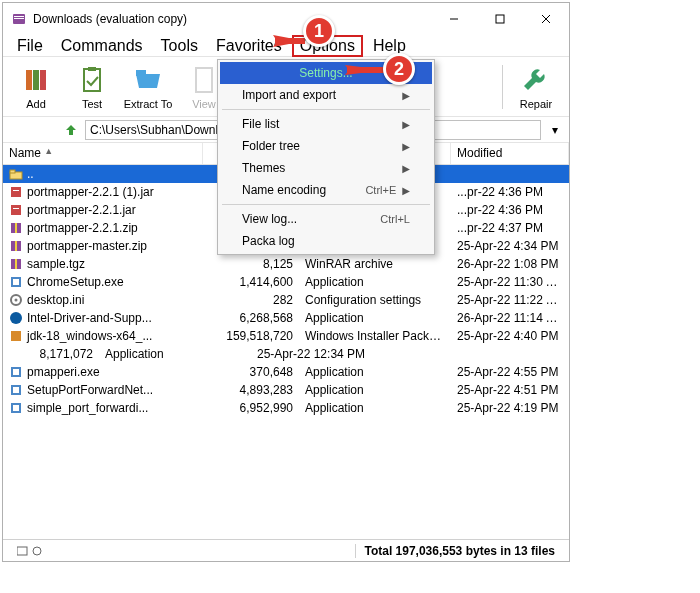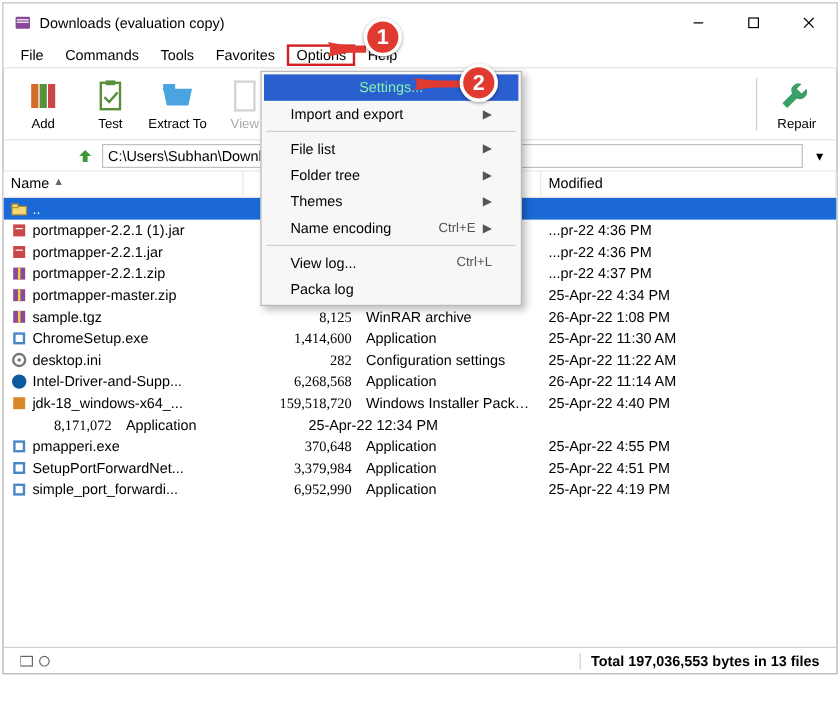--- a/index.html
+++ b/index.html
@@ -8,21 +8,21 @@
     font-family: "Segoe UI", Tahoma, sans-serif;
     font-size: 12px;
     background: #fff;
     color: #000;
     width: 700px;
     height: 593px;
     overflow: hidden;
     position: relative;
   }
   .window {
-    width: 696px;
+    width: 568px;
     height: 560px;
     border: 1px solid #b0b0b0;
     margin: 2px;
     display: flex;
     flex-direction: column;
     background: #fff;
     position: relative;
   }
   .titlebar {
     height: 32px;
@@ -41,21 +41,21 @@
     height: 22px;
     display: flex;
     align-items: center;
     padding-left: 6px;
     gap: 2px;
     background:#fff;
     border-bottom:1px solid #e4e4e4;
   }
   .menubar-item {
     padding: 2px 8px;
-    font-size: 12px;
+    font-size: 16px;
   }
   .menubar-item.highlight {
     border: 2px solid #d22020;
     padding: 0 6px;
   }
   .toolbar {
     height: 60px;
     display:flex;
     align-items:center;
     padding: 2px 6px;
@@ -105,21 +105,21 @@
     position:relative;
   }
   .row {
     height:18px;
     display:flex;
     align-items:center;
     font-size:12px;
   }
   .row .cell { padding:0 6px; overflow:hidden; white-space:nowrap; text-overflow:ellipsis; }
   .row .cell.name { width:200px; display:flex; align-items:center; gap:4px;}
-  .row .cell.size { width:96px; text-align:right;font-family:Liberation Serif, serif; }
+  .row .cell.size { width:96px; text-align:right; }
   .row .cell.type { width:152px; }
   .row .cell.mod  { flex:1; }
   .row.selected { background:#1a69d6; color:#fff; }
   .ficon { width:14px; height:14px; flex-shrink:0; }
   .statusbar {
     height:22px;
     border-top:1px solid #d0d0d0;
     display:flex;
     align-items:center;
     font-size:12px;
@@ -449,21 +449,21 @@
       <div class="row">
         <div class="cell name">
           <span class="ficon">
             <svg viewBox="0 0 14 14">
               <rect x="2" y="2" width="10" height="10" fill="#4a87c7"></rect>
               <rect x="4" y="4" width="6" height="6" fill="#fff"></rect>
             </svg>
           </span>
           <span>SetupPortForwardNet...</span>
         </div>
-        <div class="cell size">3,379,984</div>
+        <div class="cell size">4,893,283</div>
         <div class="cell type">Application</div>
         <div class="cell mod">25-Apr-22 4:51 PM</div>
       </div>
       <div class="row">
         <div class="cell name">
           <span class="ficon">
             <svg viewBox="0 0 14 14">
               <rect x="2" y="2" width="10" height="10" fill="#4a87c7"></rect>
               <rect x="4" y="4" width="6" height="6" fill="#fff"></rect>
             </svg>

